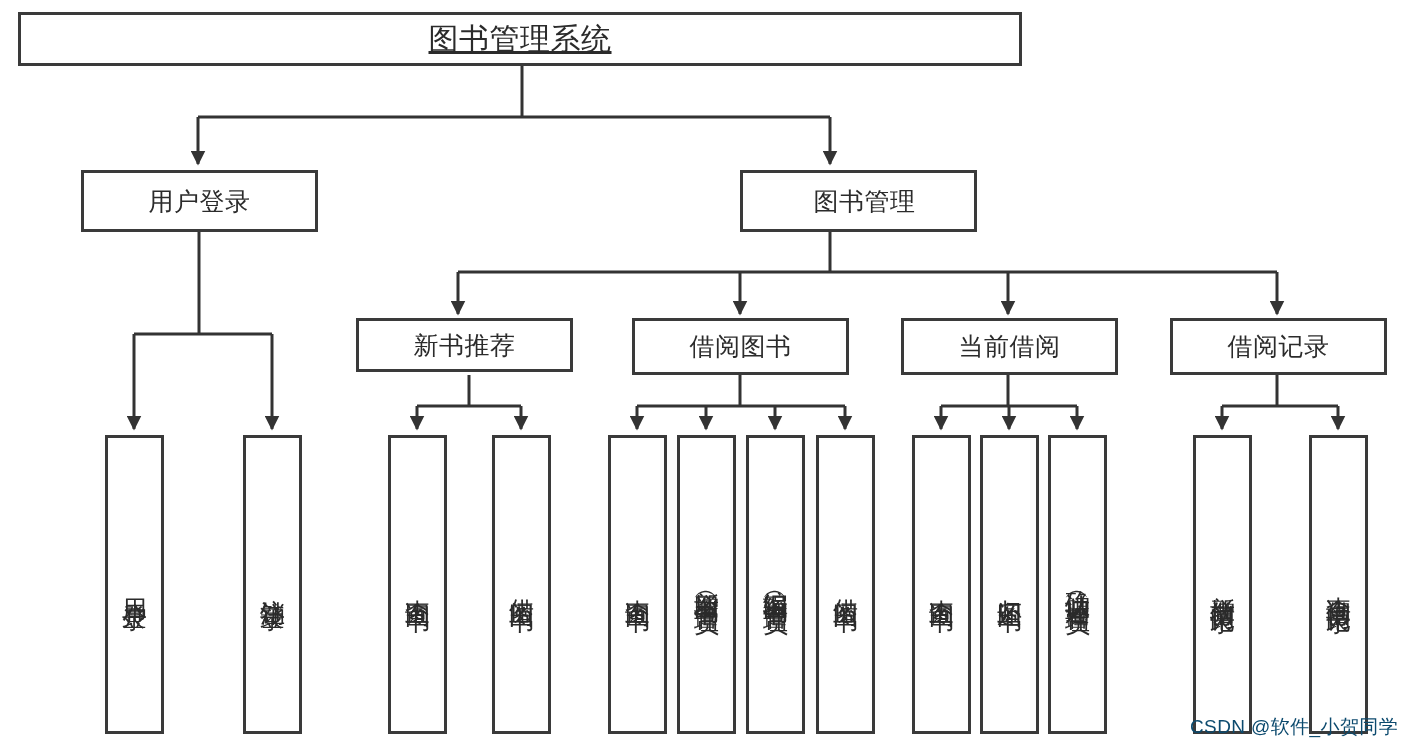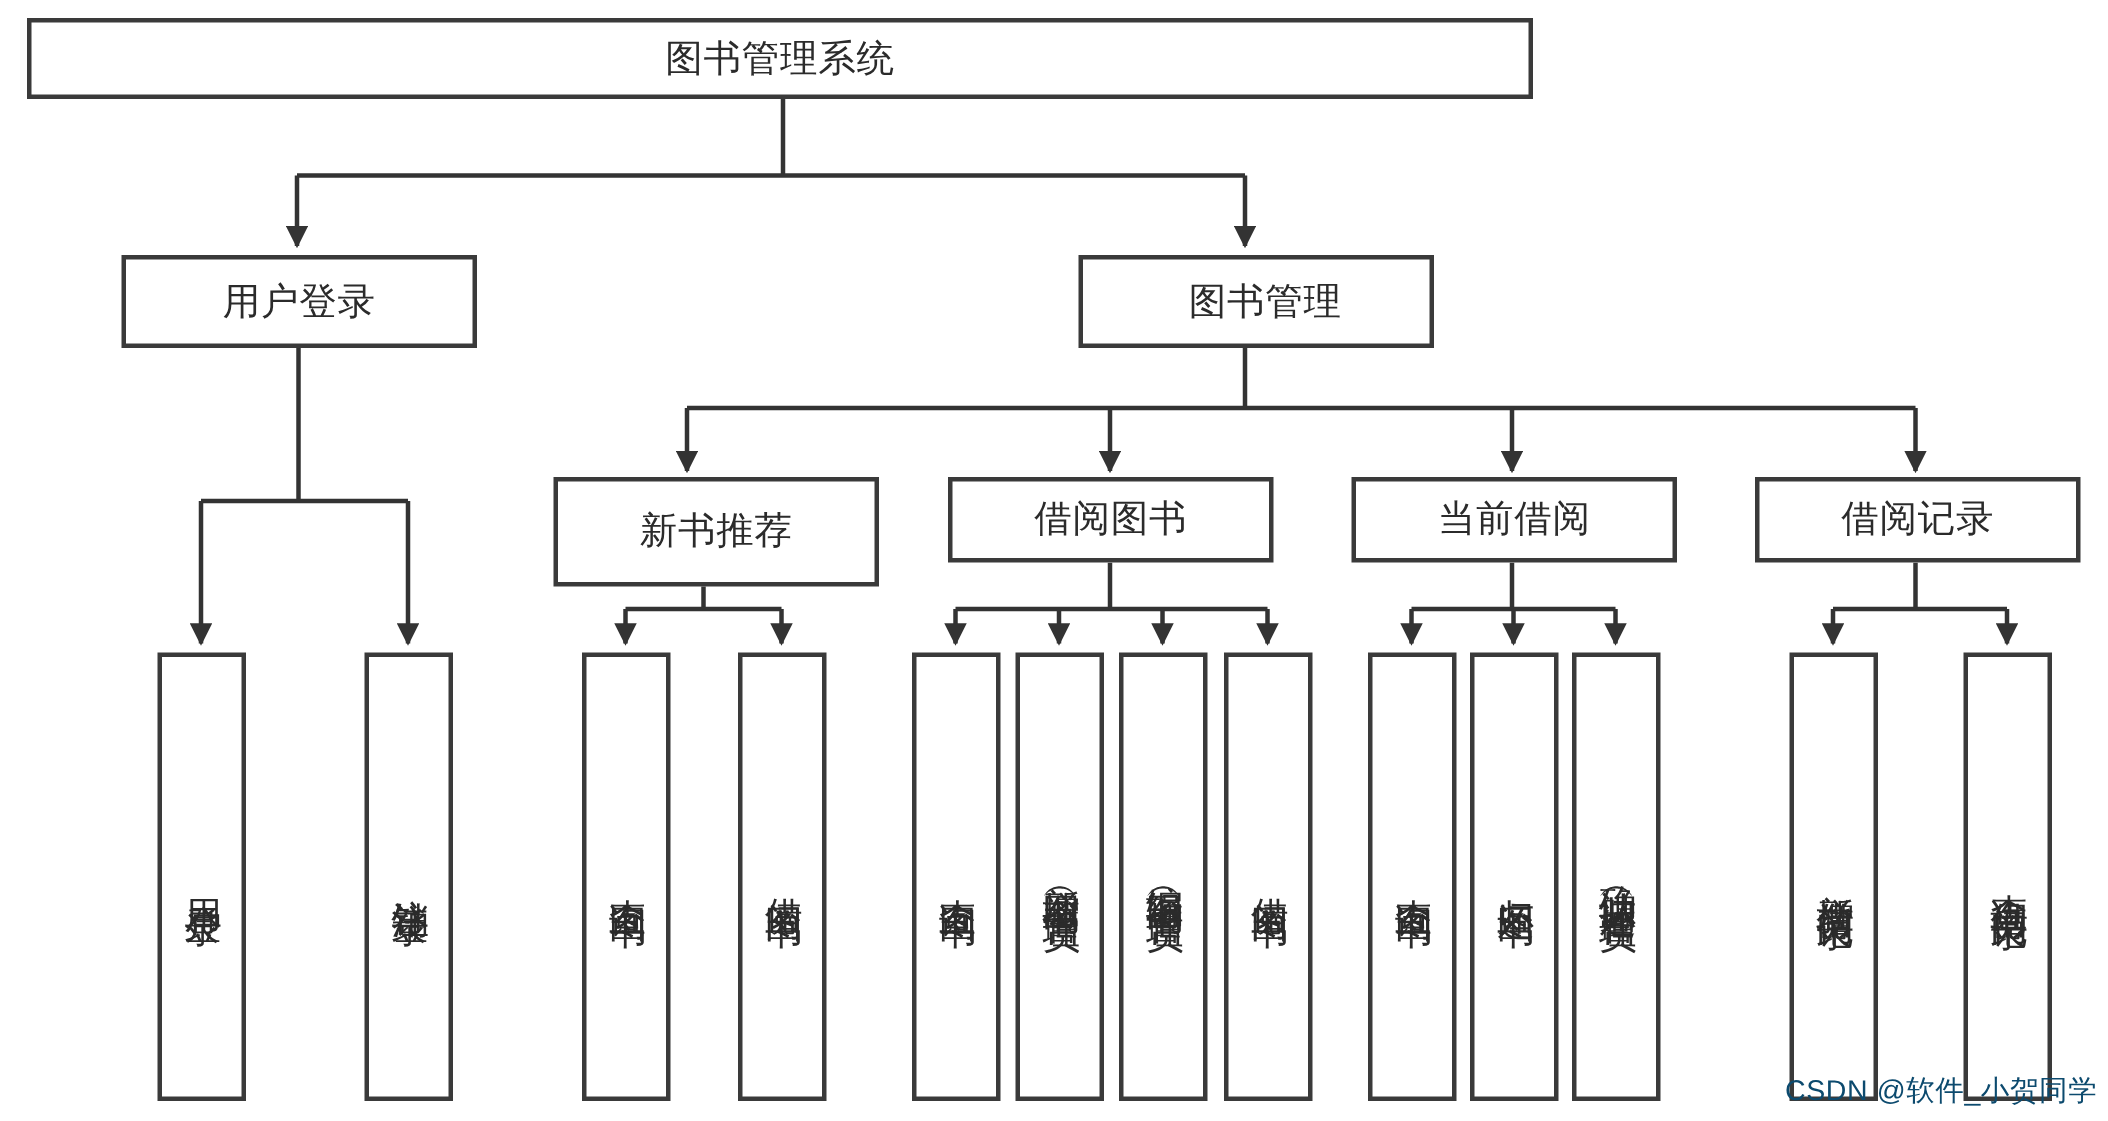--- a/index.html
+++ b/index.html
@@ -38,21 +38,22 @@
     text-align: center;
     line-height: 1.06;
     white-space: nowrap;
   }
   
   .node.horiz .lbl {
     font-size: 25px;
     letter-spacing: 0.5px;
   }
   .node.root .lbl {
-    font-size: 25px;
+    font-size: 30px;
+    text-decoration: underline;
   }
   
   .node.vert {
     align-items: center;
     justify-content: center;
     padding: 0;
   }
   .node.vert .lbl {
     writing-mode: vertical-rl;
     text-orientation: upright;
@@ -126,25 +127,25 @@
   </svg>
 
   <div class="node horiz root" style="left:18px; top:12px; width:1004px; height:54px;">
     <span class="lbl">图书管理系统</span>
   </div>
 
   <div class="node horiz" style="left:81px; top:170px; width:237px; height:62px;">
     <span class="lbl">用户登录</span>
   </div>
 
-  <div class="node horiz" style="left:719px; top:170px; width:237px; height:62px;padding-left:12px;">
+  <div class="node horiz" style="left:740px; top:170px; width:237px; height:62px;padding-left:12px;">
     <span class="lbl">图书管理</span>
   </div>
 
-  <div class="node horiz" style="left:369px; top:318px; width:217px; height:73px;">
+  <div class="node horiz" style="left:356px; top:318px; width:217px; height:54px;">
     <span class="lbl">新书推荐</span>
   </div>
 
   <div class="node horiz" style="left:632px; top:318px; width:217px; height:57px;">
     <span class="lbl">借阅图书</span>
   </div>
 
   <div class="node horiz" style="left:901px; top:318px; width:217px; height:57px;">
     <span class="lbl">当前借阅</span>
   </div>

